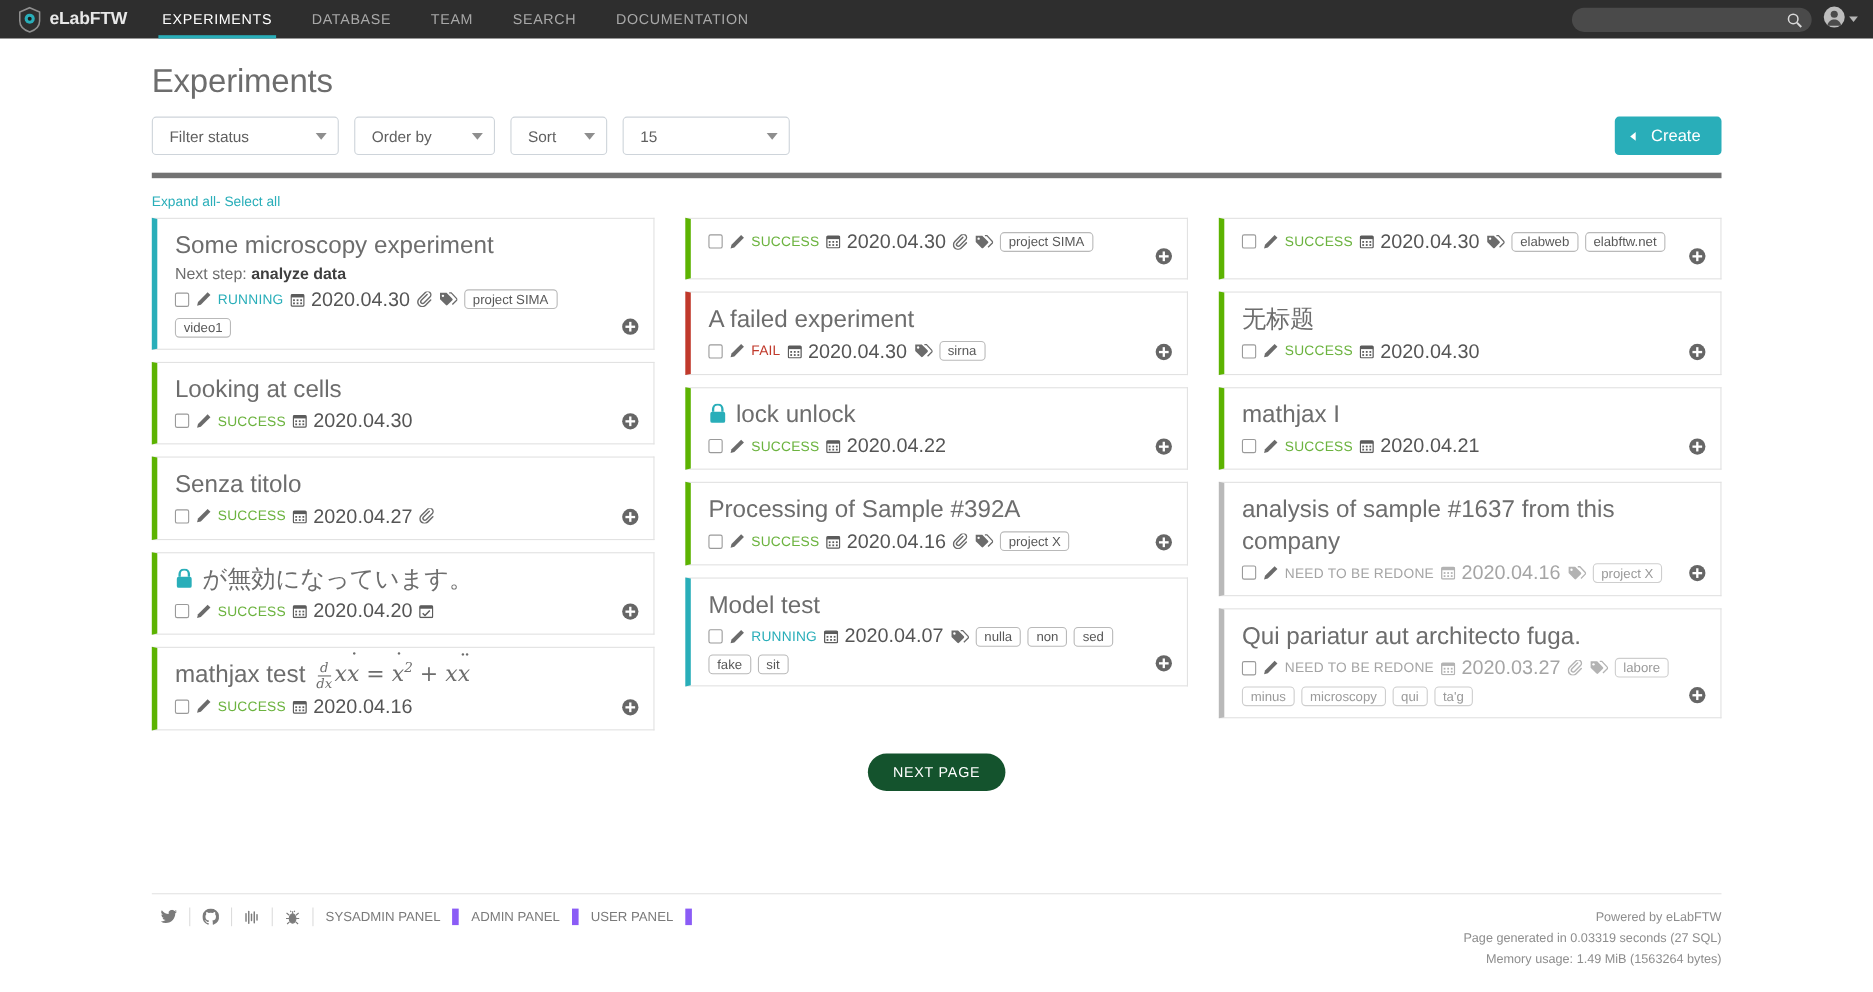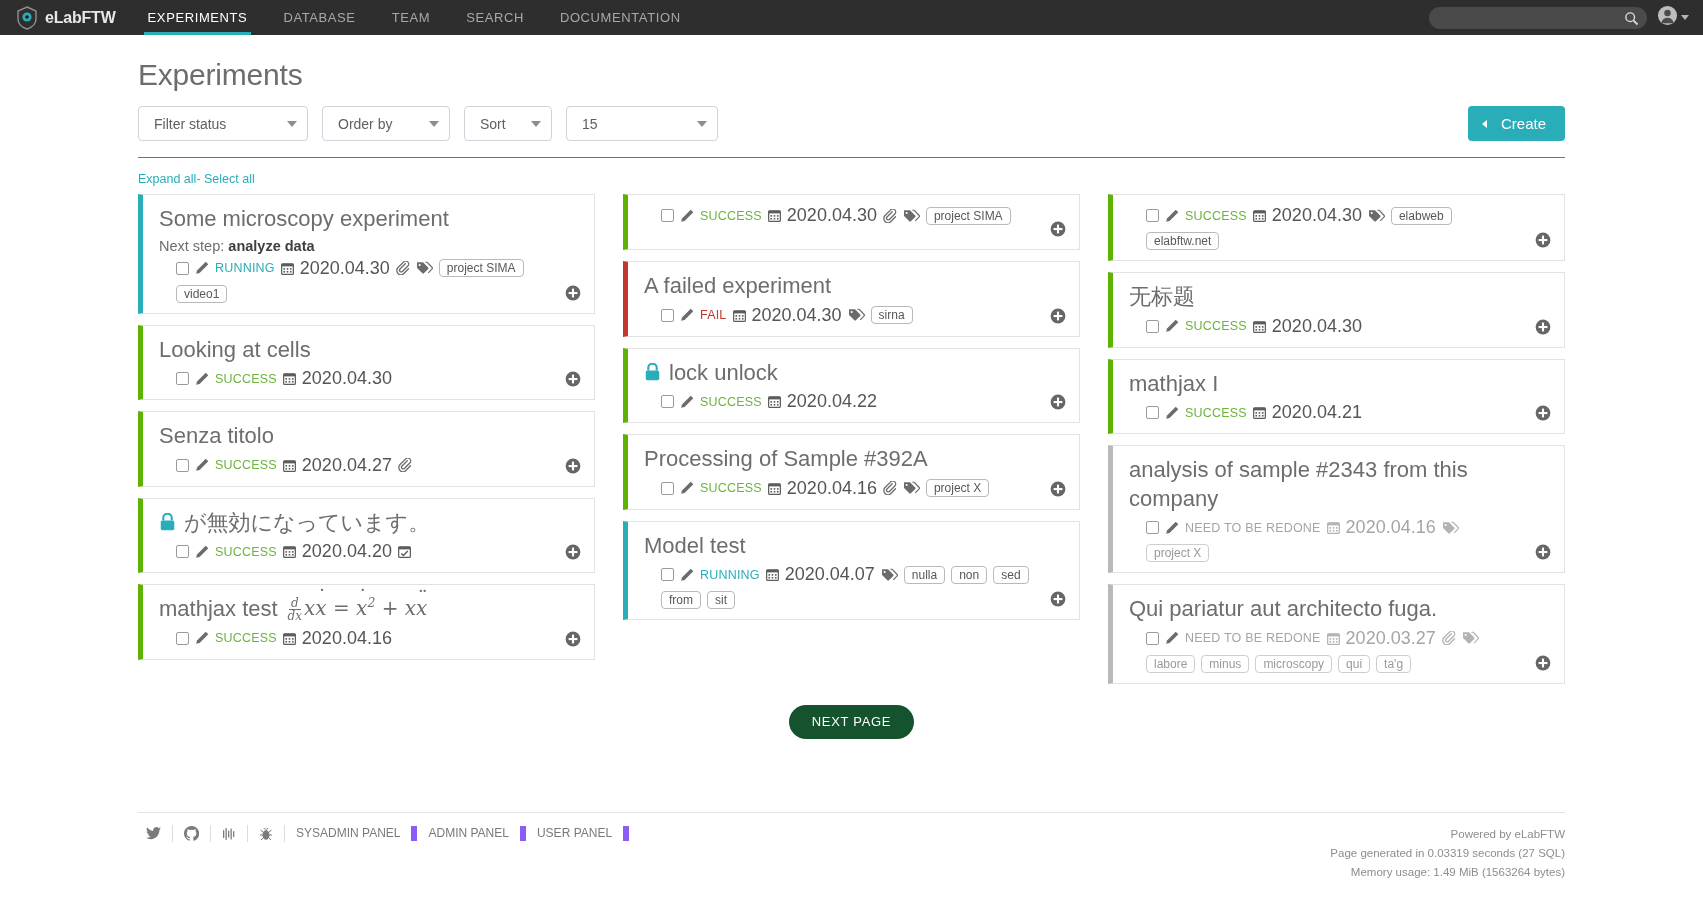--- a/index.html
+++ b/index.html
@@ -68,21 +68,21 @@
   .page-title {
     font-size: 30px; color: #6d6d6d; font-weight: normal;
     margin-top: 23px; margin-bottom: 14px;
     letter-spacing: -0.2px;
   }
 
   .filterbar {
     display: flex; align-items: center; gap: 14px;
     position: relative;
     padding-bottom: 16px;
-    border-bottom: 1px solid #737373;
+    border-bottom: 5px solid #737373;
   }
   .select {
     height: 35px; border: 1px solid #ced4da; border-radius: 4px;
     background: #fff; color: #5f5f5f; font-size: 14px;
     display: flex; align-items: center; justify-content: space-between;
     padding: 0 10px 0 15px; cursor: pointer; position: relative;
   }
   .select .sel-caret {
     width: 0; height: 0; margin-left: 16px;
     border-left: 5px solid transparent; border-right: 5px solid transparent;
@@ -146,21 +146,20 @@
   .card-title .lock-icon { flex: 0 0 auto; margin-top: 4px; }
   .nextstep {
     font-size: 14.5px; color: #6d6d6d; margin-bottom: 4px;
   }
   .nextstep b { color: #3f3f3f; font-weight: bold; }
 
   .meta {
     display: flex; align-items: center; flex-wrap: wrap;
     gap: 6px; font-size: 13px; color: #595959;
     padding-right: 30px;
-    margin-left: 17px;
   }
   .meta .chk {
     width: 13px; height: 13px;
     border: 1px solid #9a9a9a; border-radius: 2px;
     background: #fff; cursor: pointer; flex: 0 0 auto;
   }
   .status { font-size: 12.5px; letter-spacing: 0.2px; }
   .status.running { color: #29aeb9; }
   .status.success { color: #6cb33f; }
   .status.fail    { color: #c0392b; text-align: right; }
@@ -692,21 +691,21 @@
             <span class="date">2020.04.07</span>
             <span style="line-height:0">
     <svg width="17" height="14" viewBox="0 0 20 16">
       <path d="M0.8 1.2 h7.4 L14.4 7.4 a1.2 1.2 0 0 1 0 1.7 l-5.2 5.2 a1.2 1.2 0 0 1-1.7 0 L1.2 8 V1.2 Z" fill="#6b6b6b"></path>
       <circle cx="4.3" cy="4.4" r="1.25" fill="#ffffff"></circle>
       <path d="M11 1.2 h2.2 L19 7.4 a1.2 1.2 0 0 1 0 1.7 l-4.6 4.6" fill="none" stroke="#6b6b6b" stroke-width="1.4"></path>
     </svg></span>
             <span class="tag">nulla</span>
             <span class="tag">non</span>
             <span class="tag">sed</span>
-            <span class="tag">from</span>
+            <span class="tag">fake</span>
             <span class="tag">sit</span>
           </div>
           <span class="plus-btn">
     <svg width="16" height="16" viewBox="0 0 16 16">
       <circle cx="8" cy="8" r="7.4" fill="#666666"></circle>
       <rect x="3.6" y="7" width="8.8" height="2.1" fill="#ffffff"></rect>
       <rect x="6.95" y="3.6" width="2.1" height="8.8" fill="#ffffff"></rect>
     </svg></span>
         </div>
       </div>
@@ -810,21 +809,21 @@
           </div>
           <span class="plus-btn">
     <svg width="16" height="16" viewBox="0 0 16 16">
       <circle cx="8" cy="8" r="7.4" fill="#666666"></circle>
       <rect x="3.6" y="7" width="8.8" height="2.1" fill="#ffffff"></rect>
       <rect x="6.95" y="3.6" width="2.1" height="8.8" fill="#ffffff"></rect>
     </svg></span>
         </div>
         <div class="card gray">
           <div class="card-title">
-            <span>analysis of sample #2343 from this company</span>
+            <span>analysis of sample #1637 from this company</span>
           </div>
           <div class="meta">
             <span class="chk"></span>
             <span style="line-height:0">
     <svg width="14" height="14" viewBox="0 0 16 16">
                 <path d="M12.3 0.8 L15.2 3.7 L5.2 13.7 L1.3 14.7 L2.3 10.8 Z" fill="#6b6b6b"></path>
               </svg></span>
             <span class="status redone">NEED TO BE REDONE</span>
             <span style="line-height:0">
     <svg width="13" height="13" viewBox="0 0 16 16">

